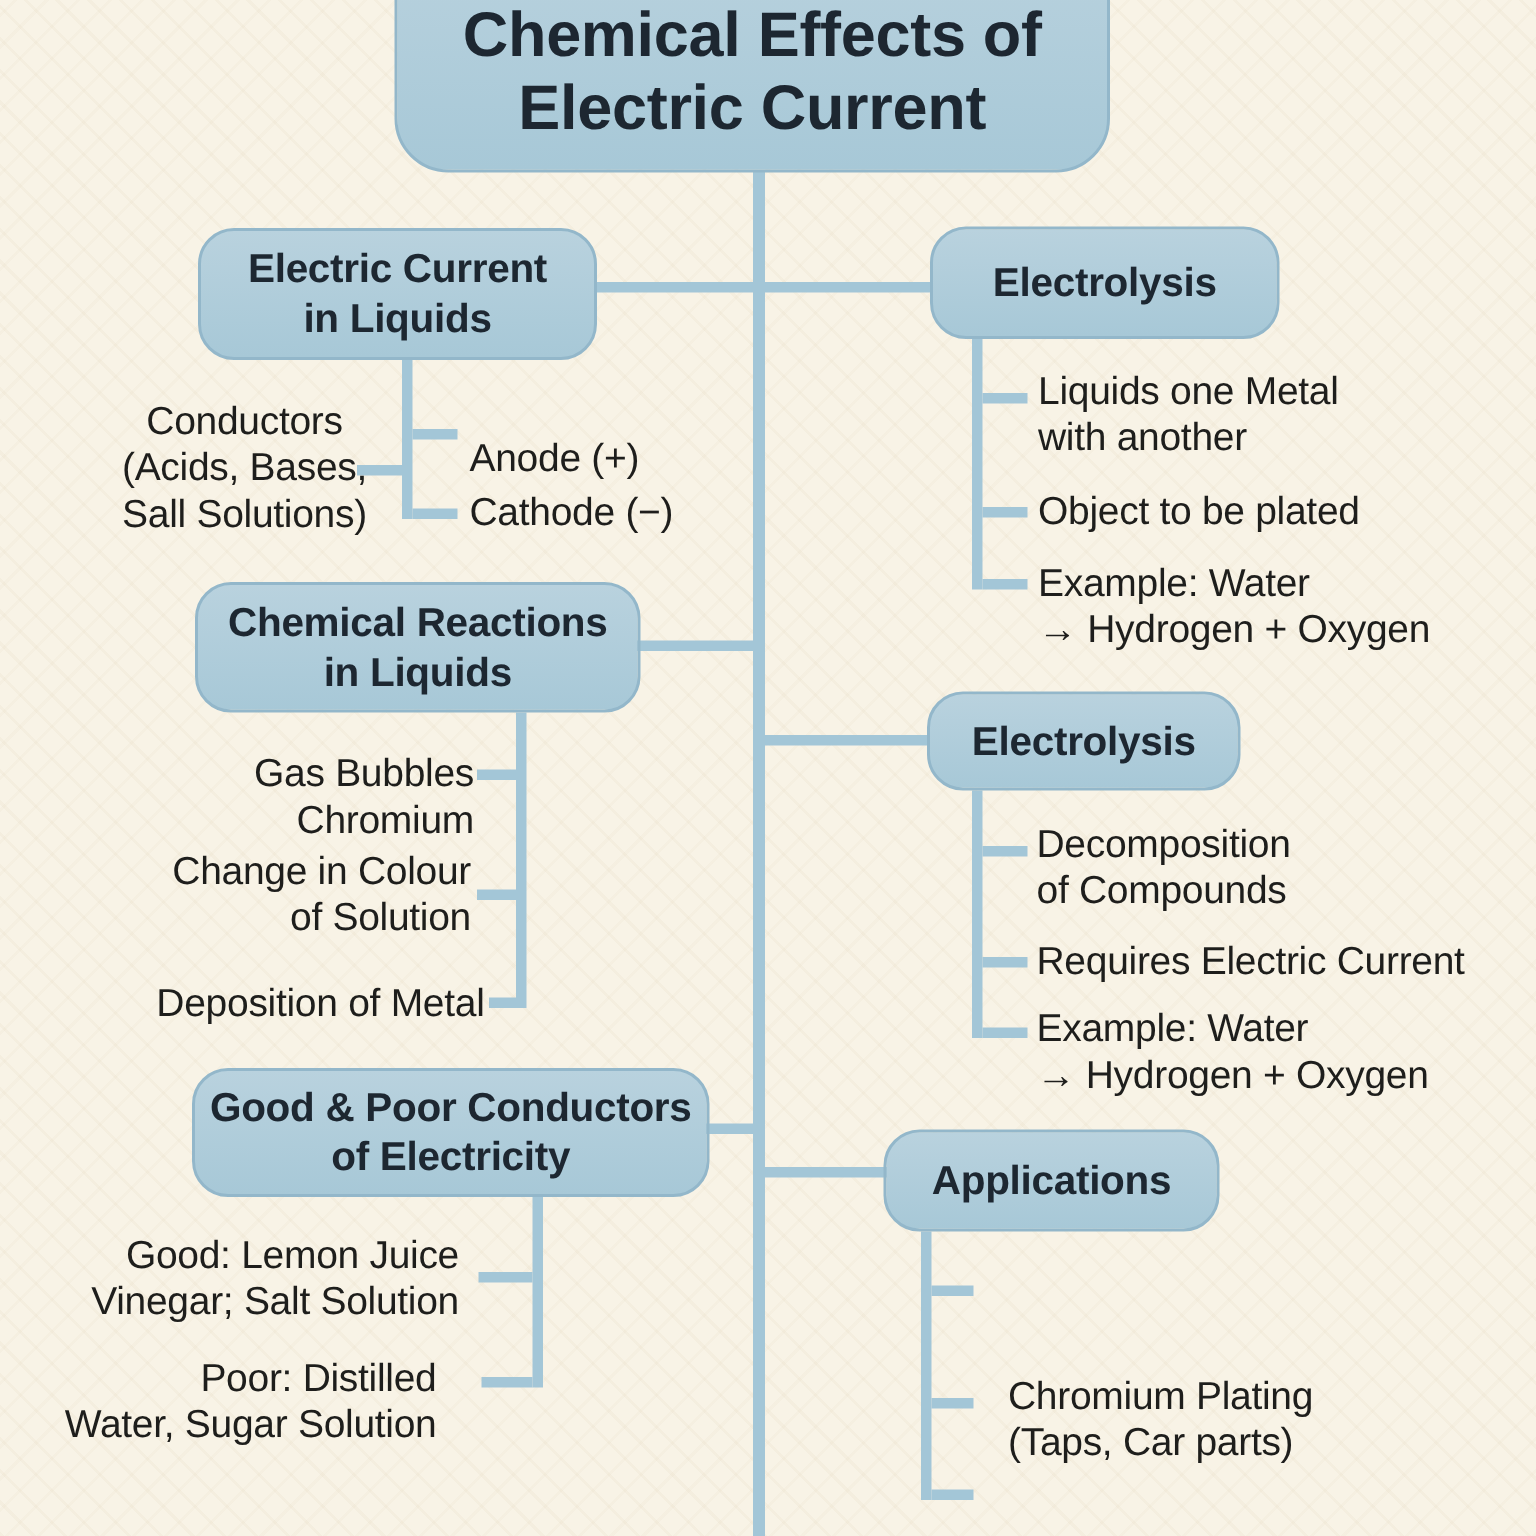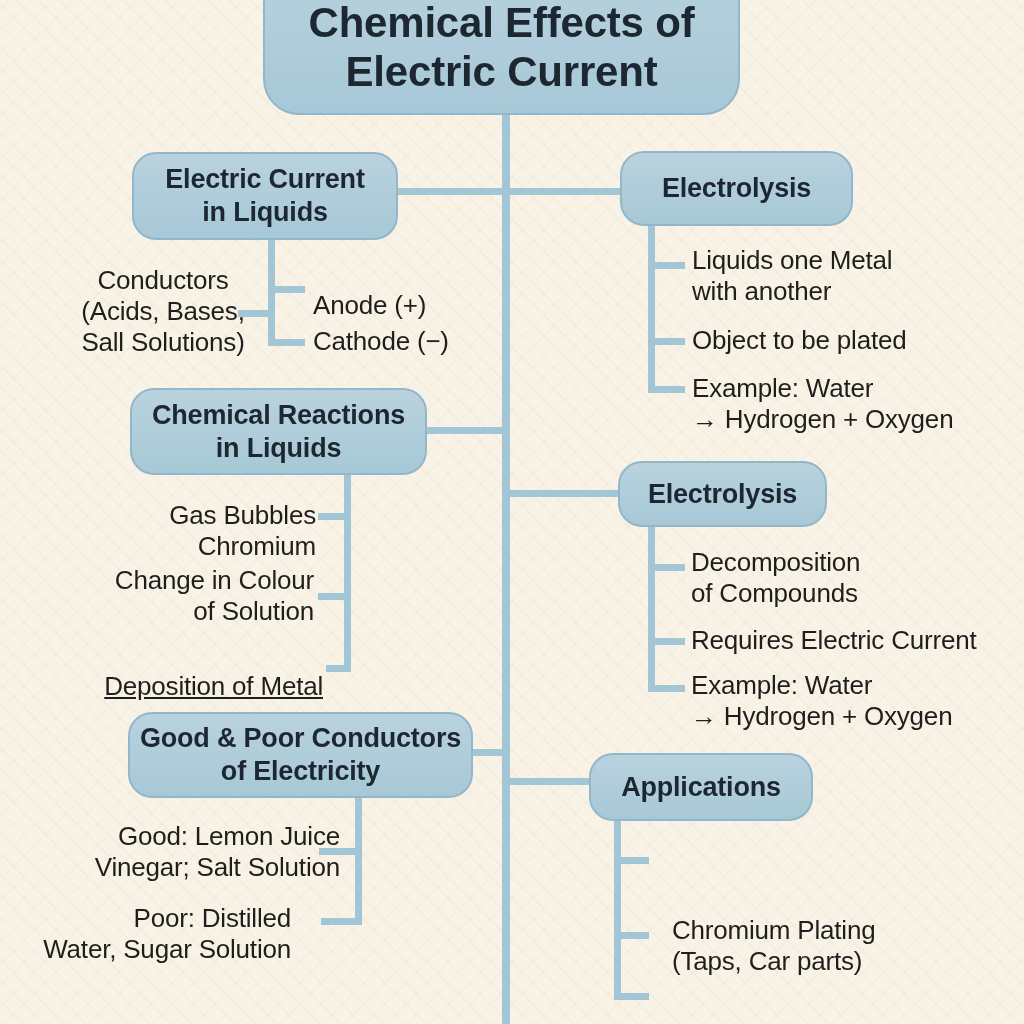--- a/index.html
+++ b/index.html
@@ -56,27 +56,27 @@
   #l1-item0{left:313px;top:290px;}
   #l1-item1{left:313px;top:326px;}
 
   
   #l2-v{left:344px;top:475px;width:7px;height:197px;}
   #l2-t0{left:318px;top:513px;width:26px;height:7px;}
   #l2-t1{left:318px;top:593px;width:26px;height:7px;}
   #l2-t2{left:326px;top:665px;width:18px;height:7px;}
   #l2-item0{right:708px;top:500px;}
   #l2-item1{right:710px;top:565px;}
-  #l2-item2{right:701px;top:671px;text-decoration:underline;}
+  #l2-item2{right:701px;top:653px;}
 
   
   #l3-v{left:355px;top:798px;width:7px;height:127px;}
   #l3-t0{left:319px;top:848px;width:36px;height:7px;}
   #l3-t1{left:321px;top:918px;width:34px;height:7px;}
-  #l3-item0{right:684px;top:821px;}
+  #l3-item0{right:718px;top:821px;}
   #l3-item1{right:733px;top:903px;}
 
   
   #r1-v{left:648px;top:226px;width:7px;height:167px;}
   #r1-t0{left:655px;top:262px;width:30px;height:7px;}
   #r1-t1{left:655px;top:338px;width:30px;height:7px;}
   #r1-t2{left:655px;top:386px;width:30px;height:7px;}
   #r1-item0{left:692px;top:245px;}
   #r1-item1{left:692px;top:325px;}
   #r1-item2{left:692px;top:373px;}

